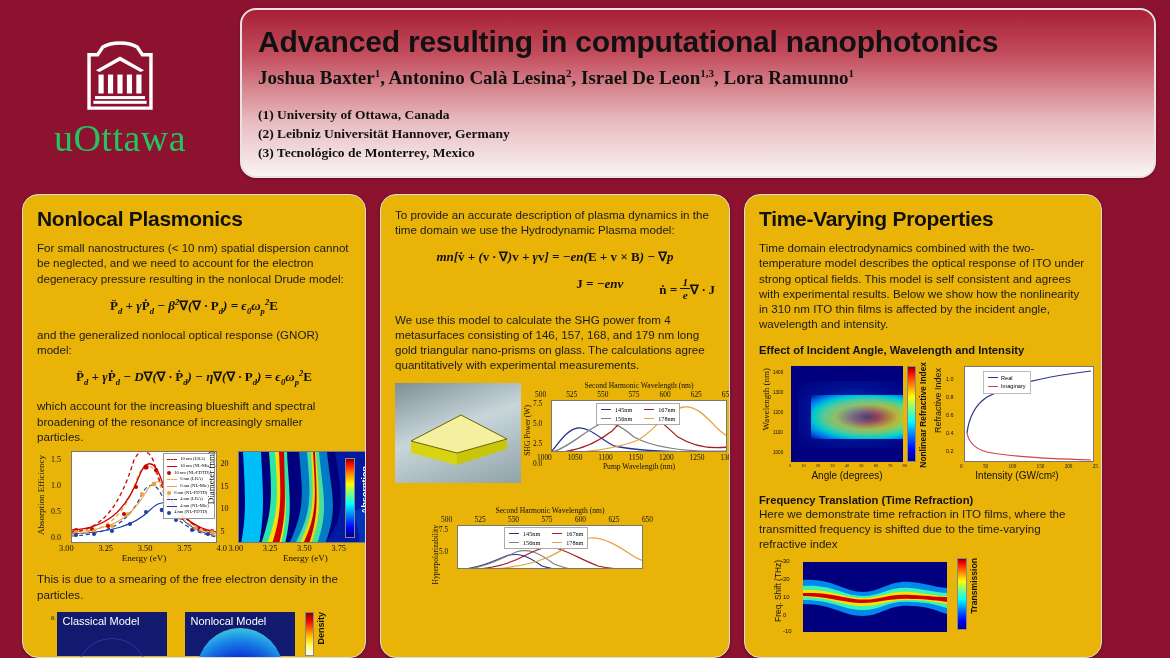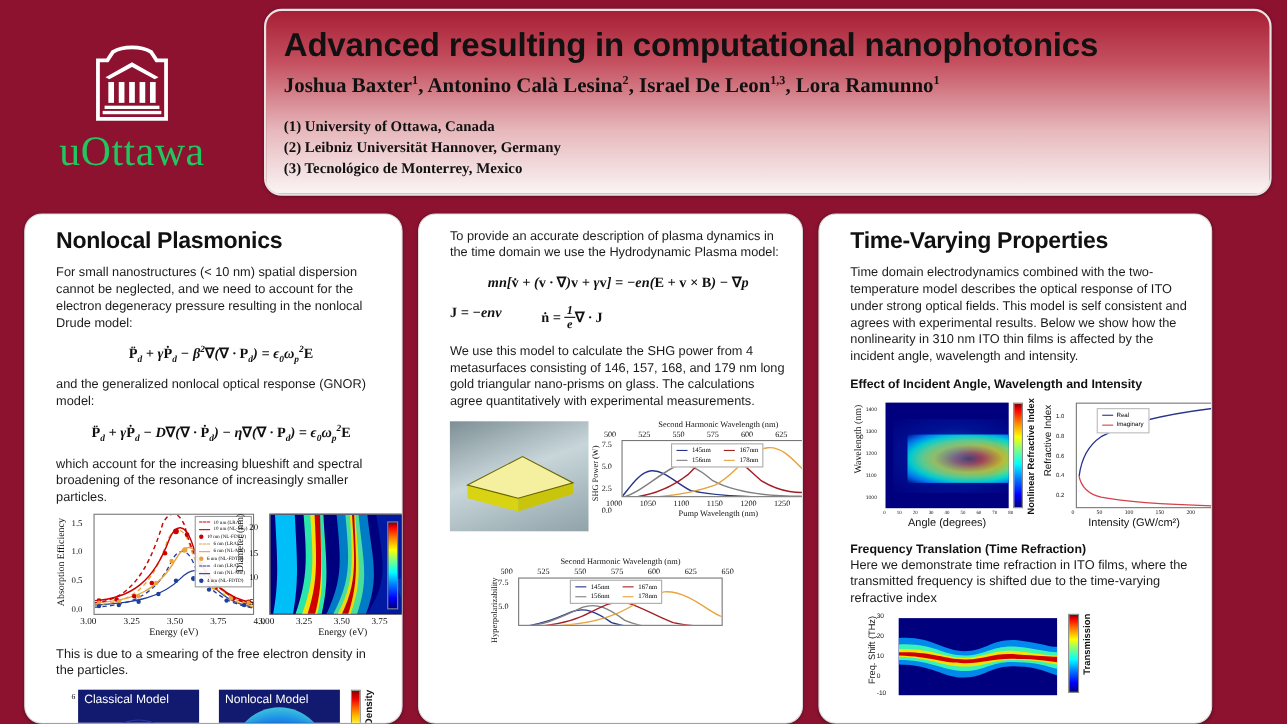--- a/index.html
+++ b/index.html
@@ -47,25 +47,25 @@
   .authors sup { font-size: 11px; }
   .affils {
     font-family: "Liberation Serif", serif;
     font-weight: bold; font-size: 13.5px; color: #111;
     margin-top: 16px; line-height: 1.42;
   }
 
   
   .cols { display: flex; gap: 14px; padding: 8px 14px 0 22px; height: 472px; }
   .card {
-    background: #ffffff;
+    background: #eab308;
     border-radius: 16px;
     border: 1px solid #ddd;
     box-shadow: 0 1px 3px rgba(0,0,0,.35);
-    padding: 12px 14px 0 28px;
+    padding: 12px 14px 0 14px;
     overflow: hidden;
     position: relative;
   }
   .col1 { width: 344px; }
   .col2 { width: 350px; }
   .col3 { width: 358px; }
 
   .sec-title {
     font-weight: bold; font-size: 21px; color: #111;
     letter-spacing: -.3px; margin-bottom: 9px;
@@ -372,21 +372,21 @@
     </div>
   </div>
 
   <div class="card col2">
     <div class="body-text">To provide an accurate description of plasma dynamics in the time domain we use the Hydrodynamic Plasma model:</div>
 
     <div class="eq">
       mn[<span class="up">v̇</span> + (<span class="up">v</span> · <span class="up">∇</span>)<span class="up">v</span> + γ<span class="up">v</span>] = −en(<span class="up">E</span> + <span class="up">v</span> × <span class="up">B</span>) − <span class="up">∇</span>p
     </div>
 
-    <div class="eq" style="display:flex; justify-content:flex-start; gap:36px; margin-top:6px;">
+    <div class="eq" style="display:flex; justify-content:flex-end; gap:36px; margin-top:6px;">
       <span><span class="up">J</span> = −env</span>
       <span><span class="up">ṅ</span> = <span class="frac"><span class="num">1</span><span class="den">e</span></span><span class="up">∇</span> · <span class="up">J</span></span>
     </div>
 
     <div class="body-text">We use this model to calculate the SHG power from 4 metasurfaces consisting of 146, 157, 168, and 179 nm long gold triangular nano-prisms on glass. The calculations agree quantitatively with experimental measurements.</div>
 
     <div style="display:flex; margin-top:10px; height:122px;">
 
       <div style="width:126px; height:100px; position:relative; background:linear-gradient(160deg,#7d8f95 0%, #c8d6da 45%, #8fa3a9 100%); overflow:hidden;">
         <svg width="126" height="100" viewBox="0 0 126 100">

